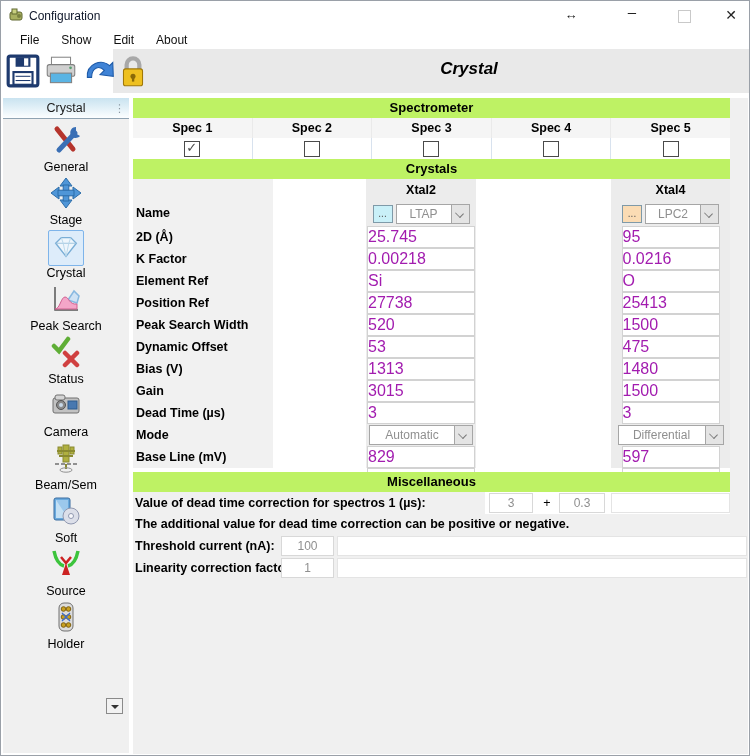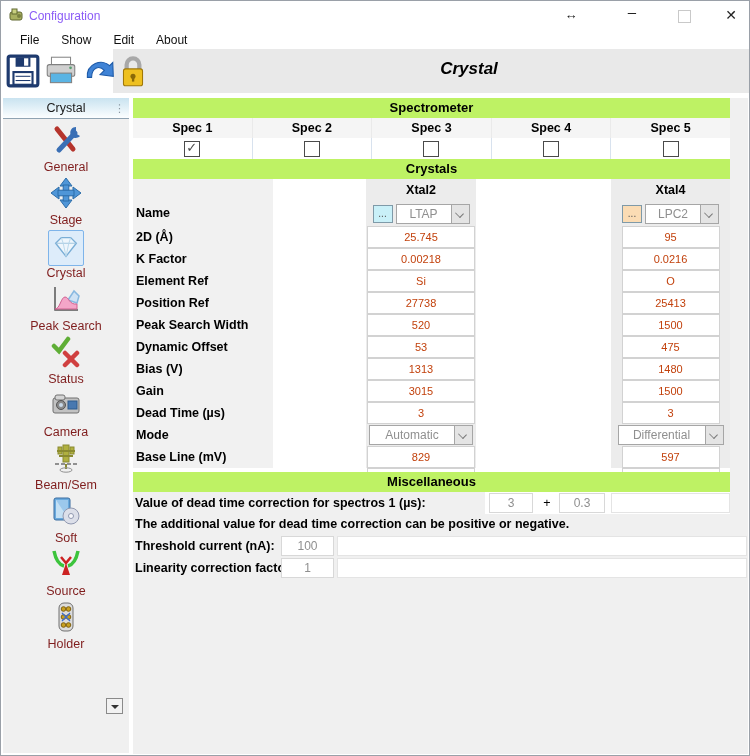--- a/index.html
+++ b/index.html
@@ -3,21 +3,21 @@
 <meta charset="utf-8">
 <style>
   html,body{margin:0;padding:0;}
   body{width:750px;height:756px;position:relative;overflow:hidden;
        font-family:"Liberation Sans",sans-serif;background:#f0f0f0;}
   .window{position:absolute;inset:0;background:#ffffff;border:1px solid #9aa0a8;box-sizing:border-box;}
 
   
   .titlebar{position:absolute;left:0;top:0;width:100%;height:30px;background:#fff;}
   .app-icon{position:absolute;left:7px;top:6px;width:16px;height:16px;}
-  .win-title{position:absolute;left:28px;top:8px;font-size:12px;color:#8b5cf6;}
+  .win-title{position:absolute;left:28px;top:8px;font-size:12px;color:#0f172a;}
   .ctl{position:absolute;top:5px;font-size:13px;color:#222;width:24px;text-align:center;cursor:default;}
   .ctl-resize{left:558px;top:6px;font-weight:bold;}
   .ctl-min{left:619px;top:2px;font-size:15px;}
   .ctl-max{left:671px;top:9px;}
   .maxbox{display:inline-block;width:11px;height:11px;border:1px solid #c9c9c9;}
   .ctl-close{left:718px;top:6px;font-size:14px;}
 
   
   .menubar{position:absolute;left:0;top:30px;width:100%;height:18px;background:#fff;display:flex;padding-left:8px;box-sizing:border-box;}
   .menu-item{font-size:12px;color:#101010;padding:2px 11px;line-height:14px;}
@@ -33,21 +33,21 @@
 
   
   .sidebar{position:absolute;left:2px;top:97px;width:126px;bottom:2px;background:#f0f0f0;}
   .sidebar-header{height:20px;background:linear-gradient(#c9e3f0,#fcfeff);border-bottom:1px solid #8fa3b2;
                   font-size:12.5px;color:#1a1a1a;text-align:center;line-height:20px;position:relative;}
   .grip{position:absolute;right:5px;top:0;color:#8a96a0;font-size:11px;letter-spacing:-1px;}
   .nav{padding-top:5px;}
   .nav-item{height:53px;text-align:center;}
   .nav-icon{display:inline-block;width:32px;height:32px;}
   .nav-icon.sel{padding:1px;border:1px solid #7eb4ea;background:#ddecfa;border-radius:2px;}
-  .nav-label{display:block;font-size:12.5px;color:#7f1d1d;margin-top:0px;line-height:14px;}
+  .nav-label{display:block;font-size:12.5px;color:#000000;margin-top:0px;line-height:14px;}
   .nav-expand{position:absolute;left:103px;top:600px;width:17px;height:16px;background:#f2f2f2;border:1px solid #8a8a8a;box-sizing:border-box;}
   .nav-expand::after{content:"";position:absolute;left:4px;top:6px;border:4px solid transparent;border-top-color:#333;}
 
   
   .sec-header{position:absolute;left:132px;width:597px;height:20px;background:#bef264;
               font-size:13px;font-weight:bold;text-align:center;line-height:20px;color:#000;}
   .h-spect{top:97px;} .h-cryst{top:158px;} .h-misc{top:471px;}
 
   .spec-labels{position:absolute;left:132px;top:117px;width:597px;height:20px;background:#f5f5f5;display:flex;}
   .spec-label{flex:1;font-size:12.5px;font-weight:bold;text-align:center;line-height:20px;border-right:1px solid #eaeaea;}
@@ -64,22 +64,22 @@
   .col-labels{left:0;width:140px;background:#f1f1f1;}
   .col-x1{left:140px;width:93px;background:#fff;}
   .col-x2{left:233px;width:110px;background:#ececec;}
   .col-x3{left:358px;width:120px;background:#fff;}
   .col-x4{left:478px;width:119px;background:#ececec;}
   .t-head{height:22px;font-size:12.5px;font-weight:bold;text-align:center;line-height:22px;color:#000;}
   .t-name{height:25px;display:flex;align-items:center;justify-content:center;gap:3px;}
   .t-row{height:22px;display:flex;align-items:center;justify-content:center;}
   .lab{height:22px;line-height:22px;font-size:12.5px;font-weight:bold;color:#000;padding-left:3px;}
   .lab-name{height:25px;line-height:25px;}
-  .val-input{display:block;height:22px;border:1px solid #d2d2d2;background:#fff;color:#c2410c;
-             font-size:11px;text-align:center;box-sizing:border-box;padding:0;font-family:"Liberation Sans",sans-serif;}
+  .val-input{display:block;height:22px;border:1px solid #d2d2d2;background:#fff;color:#a21caf;
+             font-size:16px;box-sizing:border-box;padding:0;font-family:"Liberation Sans",sans-serif;}
   .w-x2{width:108px;} .w-x4{width:98px;}
   .browse{width:20px;height:18px;border:1px solid #7f9aa8;font-size:10px;line-height:15px;text-align:center;color:#555;box-sizing:border-box;}
   .select{display:inline-flex;height:20px;border:1px solid #a6a6a6;background:#fff;align-items:stretch;box-sizing:border-box;}
   .sel-name{width:74px;} .sel-mode-x2{width:104px;} .sel-mode-x4{width:106px;}
   .sel-text{flex:1;text-align:center;color:#8f8f8f;font-size:12px;line-height:18px;overflow:hidden;}
   .sel-arrow{width:17px;background:#e4e4e4;border-left:1px solid #a6a6a6;position:relative;}
   .sel-arrow::after{content:"";position:absolute;left:4px;top:5px;width:6px;height:6px;
                     border-right:1.5px solid #777;border-bottom:1.5px solid #777;transform:rotate(45deg) scale(1,0.8);}
 
   

